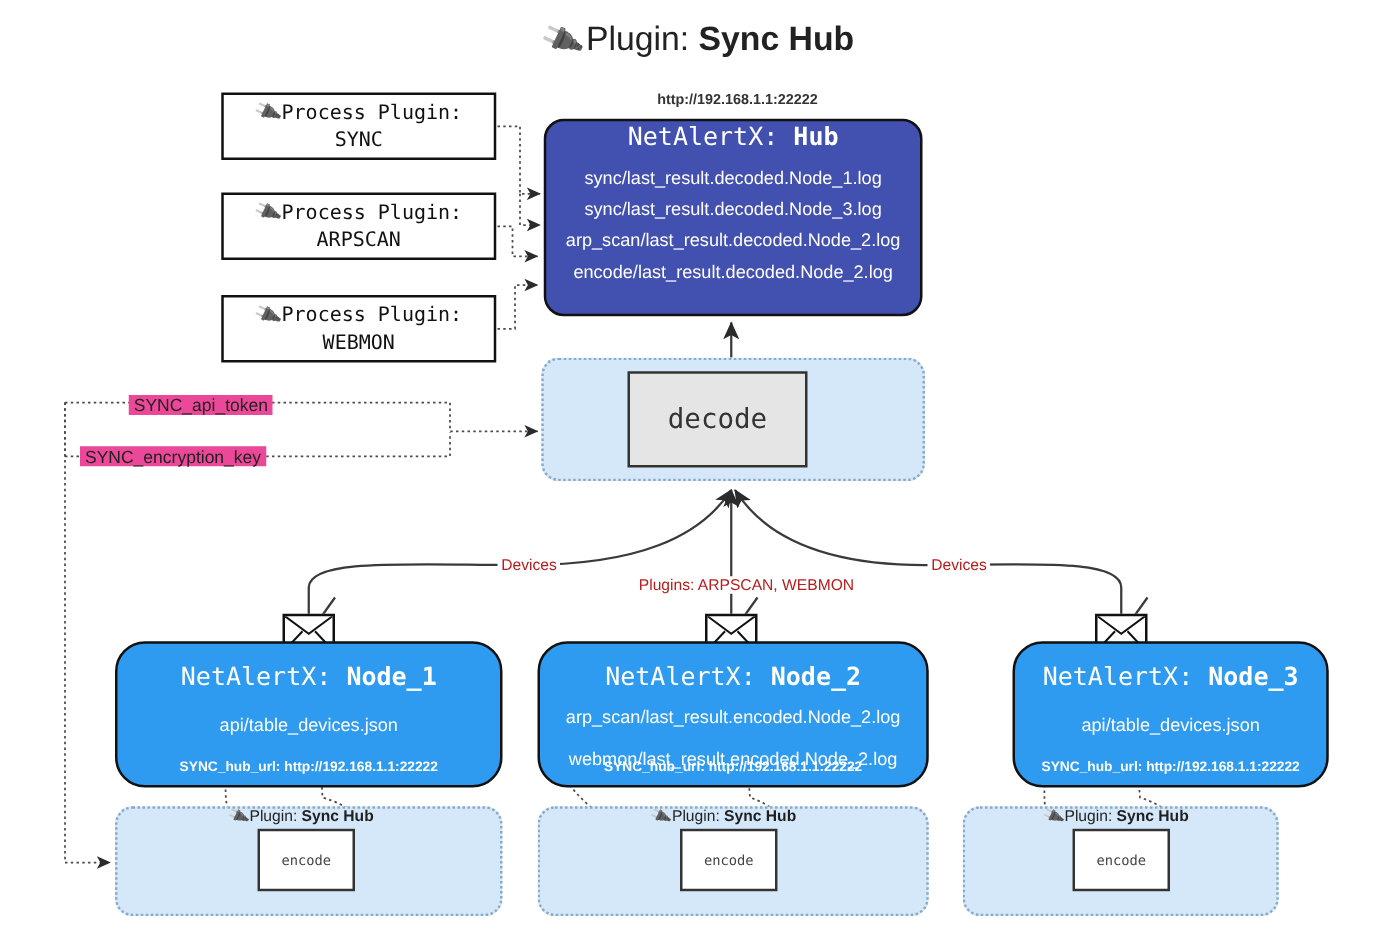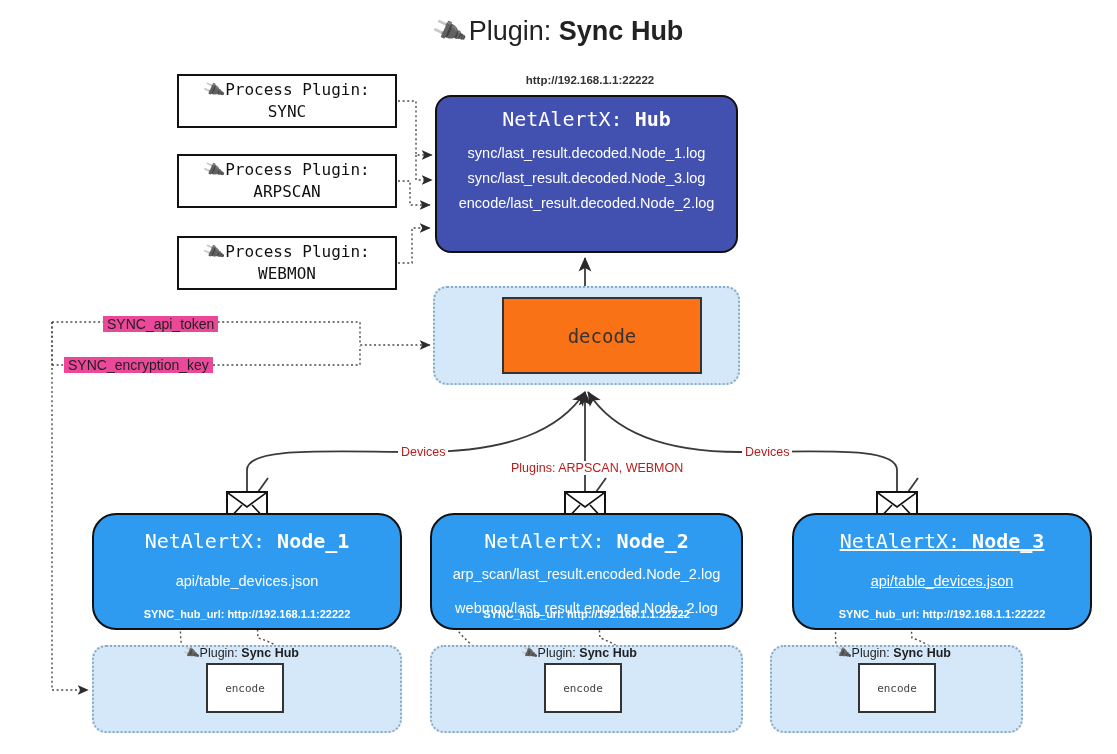--- a/index.html
+++ b/index.html
@@ -17,48 +17,48 @@
 
   
   .procbox{border:2px solid #111;background:#fff;width:220px;height:54px;
            display:flex;align-items:center;justify-content:center;text-align:center;
            font-family:"DejaVu Sans Mono", monospace;font-size:16px;line-height:1.35;color:#111;}
   .procbox .plug{font-family:"DejaVu Sans",sans-serif;margin-right:1px;display:inline-block;transform:rotate(-20deg);}
 
   
   #huburl{left:470px;top:74px;width:240px;text-align:center;font-size:11.5px;font-weight:bold;color:#333;}
   #hub{left:435px;top:95px;width:303px;height:158px;background:#4250b0;border:2.5px solid #111;
-       border-radius:16px;color:#fff;padding-top:10px;}
+       border-radius:16px;color:#fff;padding-top:0;}
   #hub .hubtitle{text-align:center;font-family:"DejaVu Sans Mono", monospace;font-size:20px;margin-bottom:10px;}
   #hub .hubtitle b{font-weight:bold;}
   #hub .line{font-size:14.5px;line-height:1.72;text-align:center;white-space:nowrap;}
   #hub .line b{font-weight:normal;color:#fff;}
 
   
   .lbcontainer{background:#d4e8fa;border:2px dotted #8aa9c4;border-radius:14px;}
   #decodewrap{left:433px;top:286px;width:307px;height:99px;}
-  #decode{left:502px;top:297px;width:200px;height:77px;background:#f97316;border:2px solid #333;
+  #decode{left:502px;top:297px;width:144px;height:77px;background:#e5e5e5;border:2px solid #333;
           display:flex;align-items:center;justify-content:center;
-          font-family:"DejaVu Sans Mono", monospace;font-size:19px;color:#333;}
+          font-family:"DejaVu Sans Mono", monospace;font-size:22px;color:#333;}
 
   
   .tokenlabel{font-size:14px;color:#1f1f1f;background:#ec4899;padding:0 4px;white-space:nowrap;}
   #tok1{left:103px;top:316px;}
   #tok2{left:64px;top:357px;}
 
   
   .nodebox{border:2.5px solid #111;border-radius:24px;background:#2f9bf0;color:#fff;padding-top:14px;}
   .nodebox .ntitle{text-align:center;font-family:"DejaVu Sans Mono", monospace;font-size:20px;}
   .nodebox .ntitle b{font-weight:bold;}
   .nodebox .nline{text-align:center;font-size:14.5px;white-space:nowrap;}
   .nodebox .nfoot{position:absolute;left:0;bottom:8px;width:100%;text-align:center;
                   font-size:11px;font-weight:bold;white-space:nowrap;}
   #node1{left:92px;top:513px;width:310px;height:117px;}
   #node2{left:430px;top:513px;width:313px;height:117px;}
-  #node3{left:792px;top:513px;width:300px;height:117px;text-decoration:underline;}
+  #node3{left:810px;top:513px;width:253px;height:117px;}
   #node1 .nline{margin-top:20px;}
   #node3 .nline{margin-top:20px;}
   #node2 .nline{margin-top:9px;line-height:1.75;}
 
   
   .envelope{width:42px;height:31px;background:#fff;border:2px solid #111;}
 
   
   #enc1{left:92px;top:645px;width:310px;height:88px;}
   #enc2{left:430px;top:645px;width:313px;height:88px;}
@@ -158,20 +158,21 @@
   </div>
 
   <div class="node" id="huburl">http://192.168.1.1:22222</div>
   <div class="node" id="hub">
     <div class="hubtitle">
       <span>NetAlertX:</span>
       <b>Hub</b>
     </div>
     <div class="line"><span>sync/last_result.</span><b>decoded</b><span>.Node_1.log</span></div>
     <div class="line"><span>sync/last_result.</span><b>decoded</b><span>.Node_3.log</span></div>
+    <div class="line"><span>arp_scan/last_result.</span><b>decoded</b><span>.Node_2.log</span></div>
     <div class="line"><span>encode/last_result.</span><b>decoded</b><span>.Node_2.log</span></div>
   </div>
 
   <div class="node lbcontainer" id="decodewrap"></div>
   <div class="node" id="decode">decode</div>
 
   <div class="node tokenlabel" id="tok1">SYNC_api_token</div>
   <div class="node tokenlabel" id="tok2">SYNC_encryption_key</div>
 
   <div class="node edgelabel" id="el-dev1">Devices</div>

